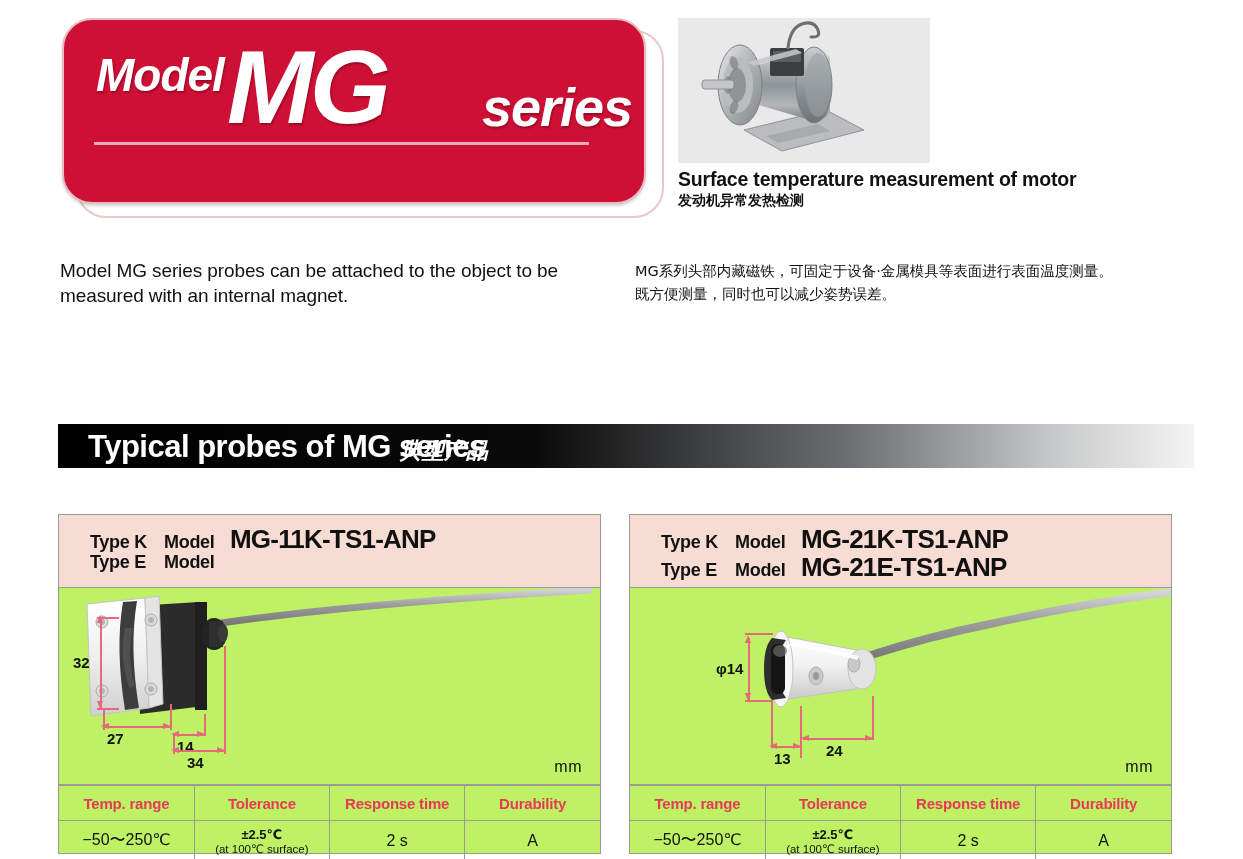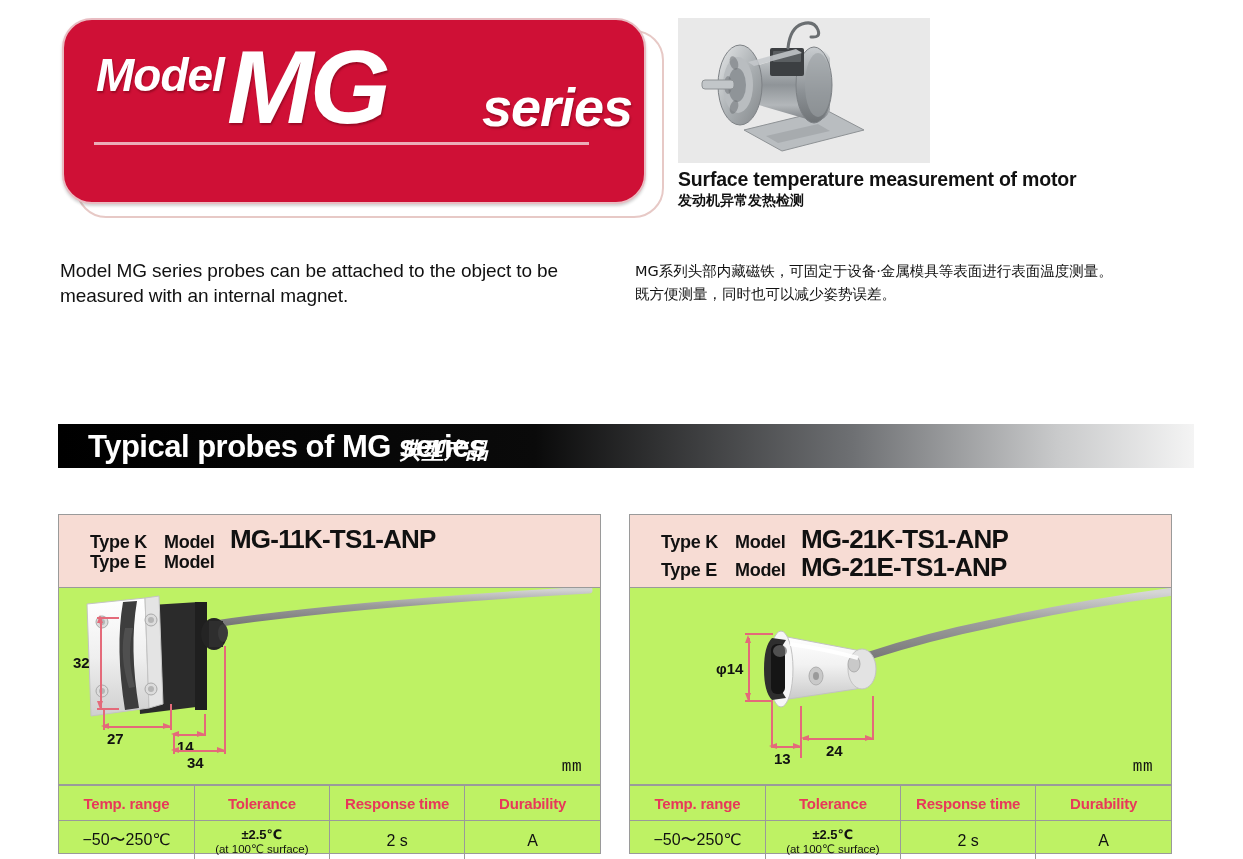--- a/index.html
+++ b/index.html
@@ -57,21 +57,21 @@
   #panel-left{left:58px;}
   #panel-right{left:629px;}
   .panel-head{height:73px;background:#f7dcd4;border-bottom:1px solid #9a9a9a;
               padding:9px 0 0 31px;box-sizing:border-box;}
   .model-line{display:flex;align-items:baseline;height:28px;}
   .type-lbl{font-size:18px;font-weight:bold;width:74px;letter-spacing:-.3px;}
   .model-lbl{font-size:18px;font-weight:bold;width:66px;letter-spacing:-.3px;}
   .model-code{font-size:26px;font-weight:bold;letter-spacing:-.8px;}
 
   .panel-fig{position:relative;height:196px;border-bottom:1px solid #9a9a9a;}
-  .mm-label{position:absolute;right:18px;bottom:8px;font-size:16px;letter-spacing:.5px;font-family:Liberation Mono, monospace;}
+  .mm-label{position:absolute;right:18px;bottom:8px;font-size:16px;letter-spacing:.5px;}
 
   
   .dim-txt{position:absolute;font-size:15px;font-weight:bold;color:#111;}
   .dline{position:absolute;background:#e46a7a;}
   .dline.h{height:1.5px;}
   .dline.v{width:1.5px;}
   .arw{position:absolute;width:0;height:0;}
   .arw.l{border-top:3.5px solid transparent;border-bottom:3.5px solid transparent;border-right:8px solid #e46a7a;}
   .arw.r{border-top:3.5px solid transparent;border-bottom:3.5px solid transparent;border-left:8px solid #e46a7a;}
   .arw.u{border-left:3.5px solid transparent;border-right:3.5px solid transparent;border-bottom:8px solid #e46a7a;}

